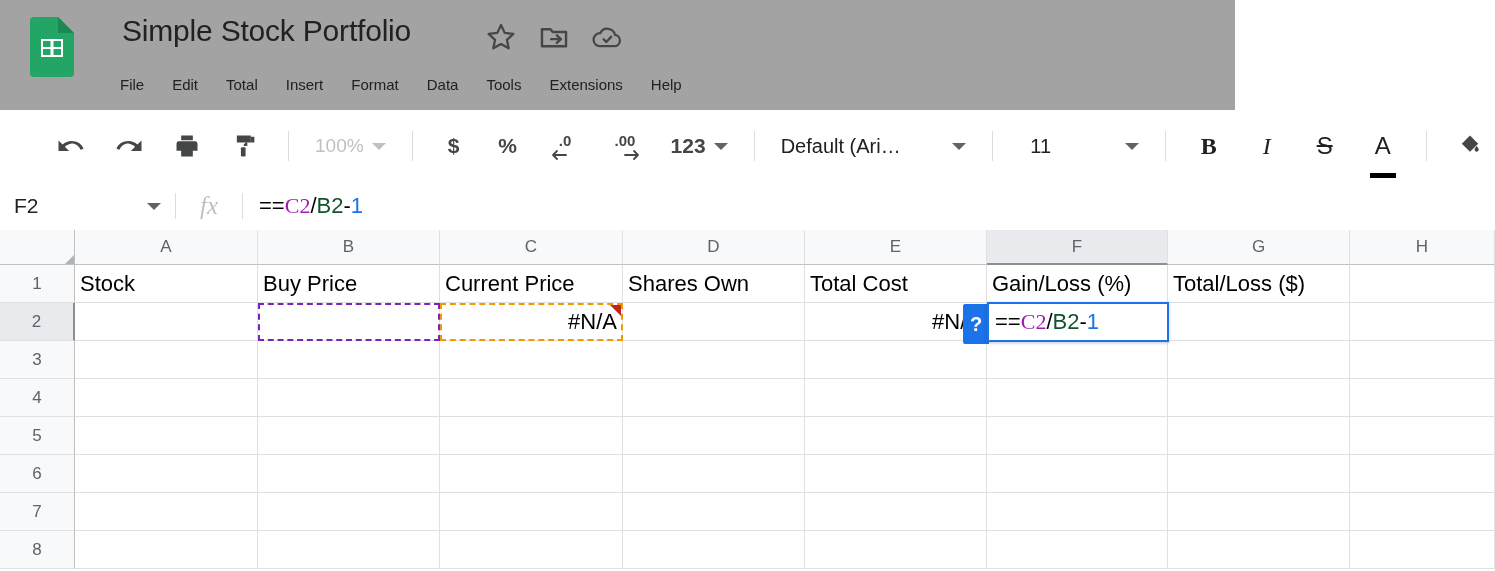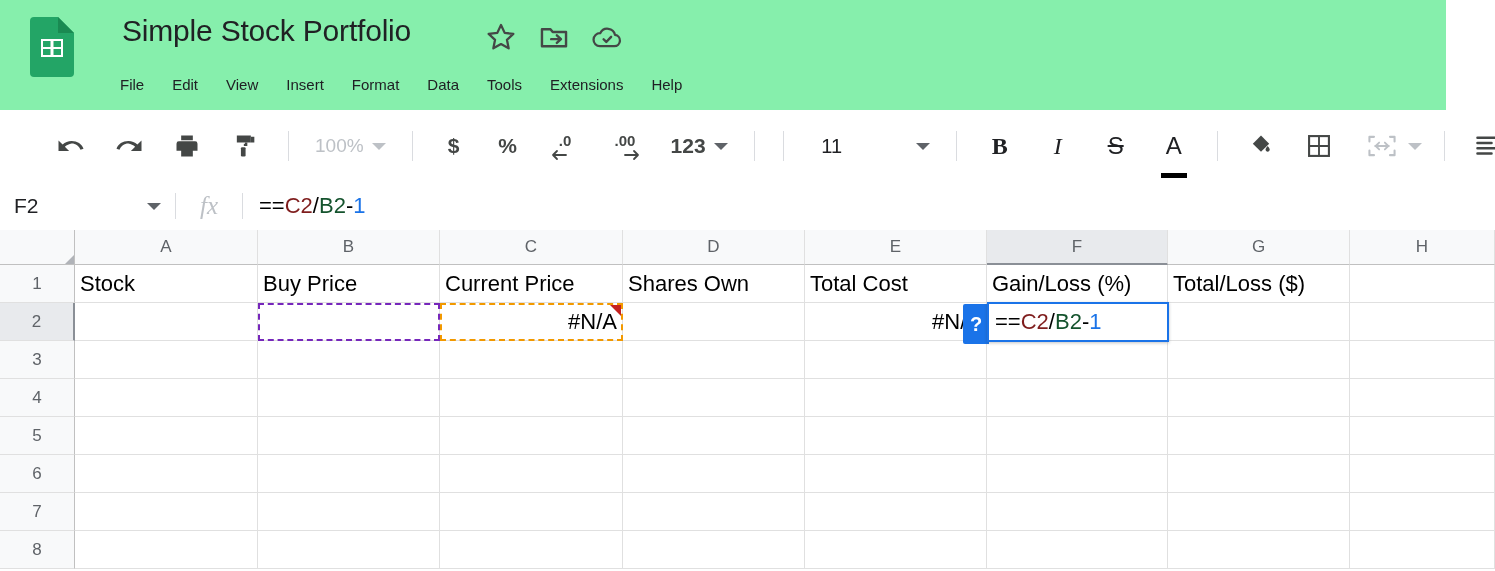--- a/index.html
+++ b/index.html
@@ -7,21 +7,21 @@
     margin: 0; padding: 0;
     width: 1495px; height: 571px;
     overflow: hidden;
     background: #ffffff;
     font-family: "Liberation Sans", sans-serif;
     -webkit-font-smoothing: antialiased;
   }
   #app { position: relative; width: 1495px; height: 571px; }
 
   
-  .titlebar { position: absolute; left:0; top:0; width:1446px; height:110px; background:#86efac; }
+  .titlebar { position: absolute; left:0; top:0; width:1235px; height:110px; background:#a3a3a3; }
   .sheets-logo {
     position: absolute; left: 30px; top: 17px; width: 44px; height: 60px;
   }
   .doc-title {
     position: absolute; left: 122px; top: 14px;
     font-size: 30px; color: #202124; letter-spacing: -0.2px;
     white-space: nowrap;
   }
   .title-icon { position: absolute; top: 20px; width: 34px; height: 34px; cursor:pointer; }
   .ti-star { left: 484px; }
@@ -145,21 +145,21 @@
     font-size:22px; z-index:20; box-shadow:0 1px 3px rgba(60,64,67,.3);
   }
   .help-badge {
     position:absolute; width:26px; height:40px; background:#1a73e8; color:#fff;
     display:flex; align-items:center; justify-content:center;
     font-size:20px; font-weight:700; z-index:19; cursor:pointer; border-radius:2px 0 0 2px;
   }
 
   
   .tk-plain { color:#000; }
-  .tk-c2 { color:#7f1d1d; }
+  .tk-c2 { color:#a21caf;font-family:Liberation Serif, serif; }
   .tk-b2 { color:#14532d; }
   .tk-num { color:#1a73e8; }
   .tk-op { color:#000; }
 </style>
 </head>
 <body>
 
 <div id="app">
 
   <div class="titlebar">
@@ -186,21 +186,21 @@
     </svg>
 
     <svg class="title-icon ti-cloud" viewBox="0 0 24 24">
       <path d="M7 18.5h10.2a4 4 0 0 0 .5-7.96A5.6 5.6 0 0 0 7.2 9.3 3.9 3.9 0 0 0 7 18.5z" fill="none" stroke="#444746" stroke-width="1.6" stroke-linejoin="round"></path>
       <path d="M9.6 13.6l1.9 1.9 3.4-3.6" fill="none" stroke="#444746" stroke-width="1.7" stroke-linecap="round" stroke-linejoin="round"></path>
     </svg>
 
     <div class="menubar">
       <div class="menu-item">File</div>
       <div class="menu-item">Edit</div>
-      <div class="menu-item">View</div>
+      <div class="menu-item">Total</div>
       <div class="menu-item">Insert</div>
       <div class="menu-item">Format</div>
       <div class="menu-item">Data</div>
       <div class="menu-item">Tools</div>
       <div class="menu-item">Extensions</div>
       <div class="menu-item">Help</div>
     </div>
 
   </div>
 
@@ -255,20 +255,24 @@
         </svg>
       </div>
 
       <div class="tzoom" style="padding-left:6px;">
         <span class="tfmt" style="margin-right:8px;">123</span>
         <span class="caret"></span>
       </div>
 
       <div class="tsep"></div>
 
+      <div class="tfont" style="width:185px; justify-content:space-between;">
+        <span class="tfont-label">Default (Ari…</span>
+        <span class="caret"></span>
+      </div>
 
       <div class="tsep"></div>
 
       <div class="tfont" style="width:120px; justify-content:space-between;">
         <span class="tsize-label">11</span>
         <span class="caret"></span>
       </div>
 
       <div class="tsep"></div>
 

